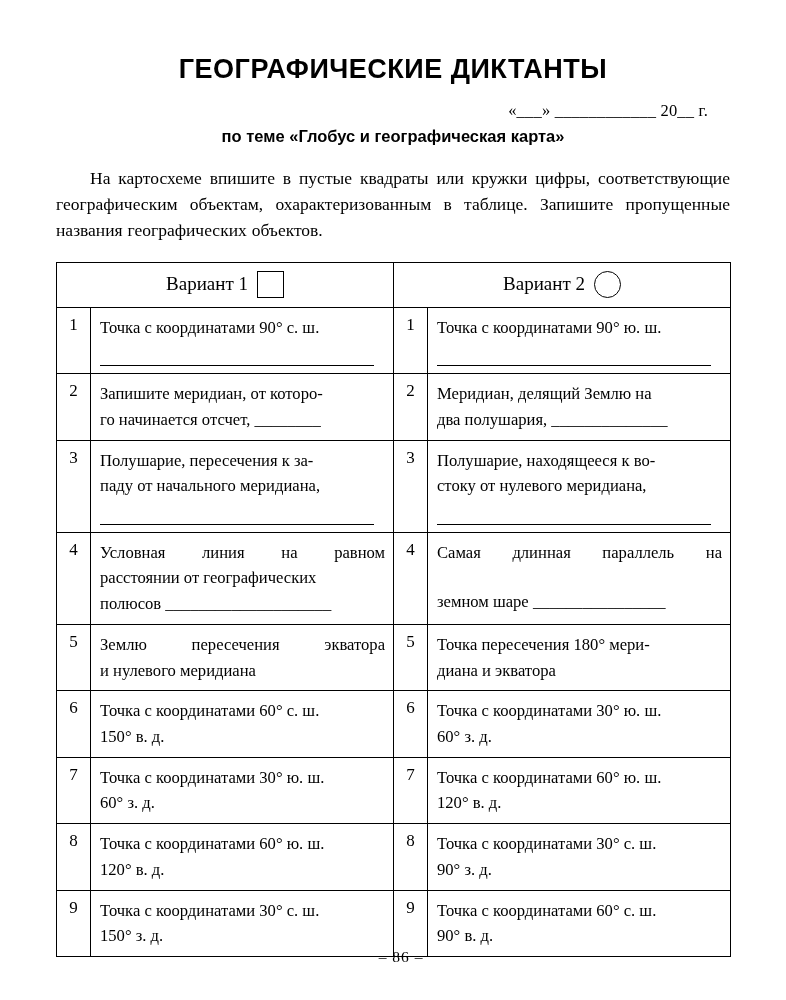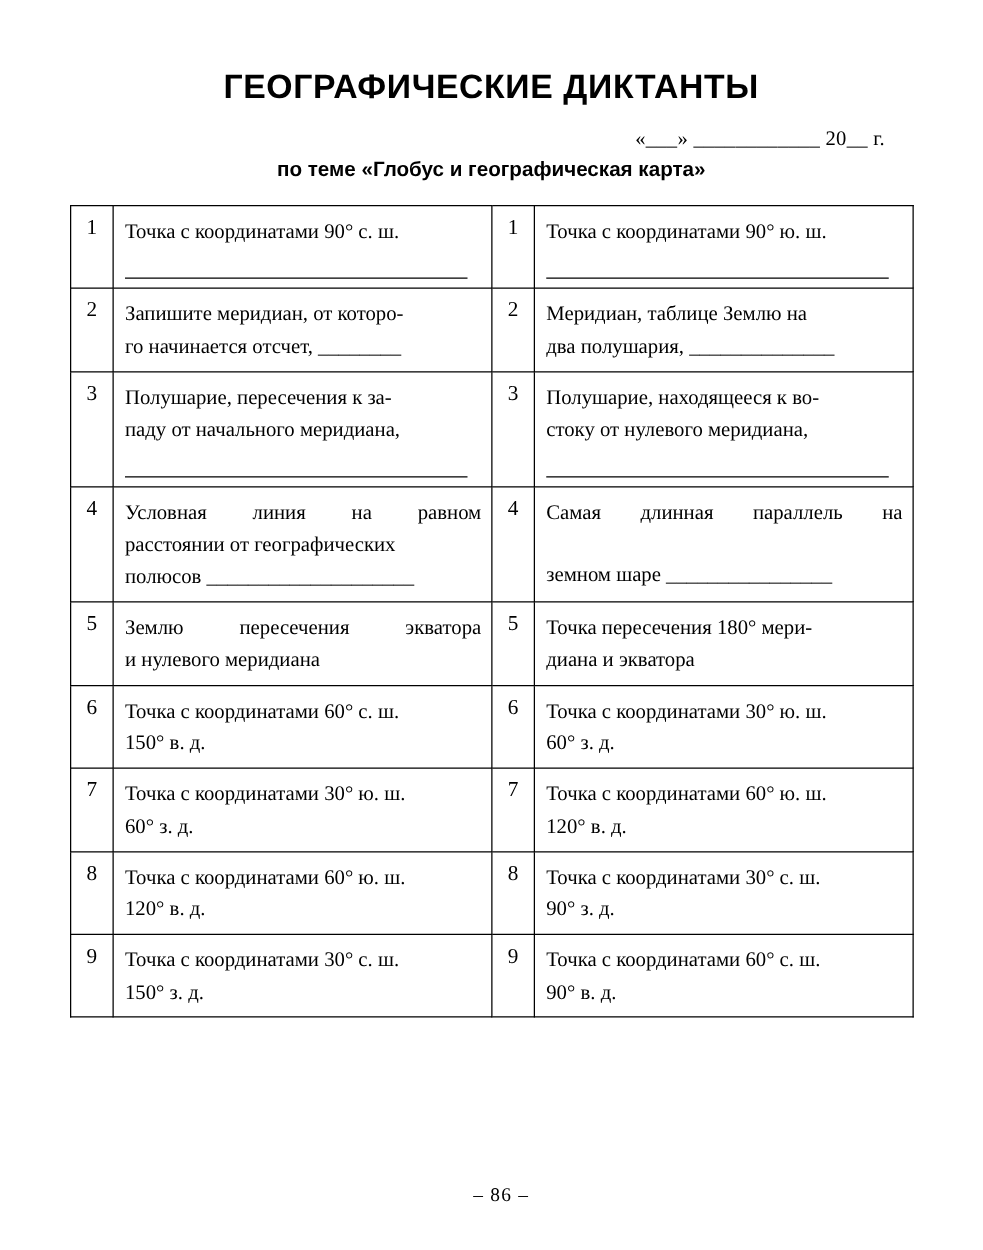--- a/index.html
+++ b/index.html
@@ -133,29 +133,44 @@
 <body>
 
 <div class="page">
 
   <h1 class="doc-title">ГЕОГРАФИЧЕСКИЕ ДИКТАНТЫ</h1>
 
   <div class="date-line">«___» ____________ 20__ г.</div>
 
   <div class="dict-sub">по теме «Глобус и географическая карта»</div>
 
+  <p class="intro">На картосхеме впишите в пустые квадраты или кружки цифры, соответствующие географическим объектам, охарактеризованным в таблице. Запишите пропущенные названия географических объектов.</p>
 
   <table class="dictation">
     <colgroup>
       <col class="col-num">
         <col class="col-txt">
         <col class="col-num">
         <col class="col-txt">
     </colgroup>
     <tbody>
+      <tr>
+        <td class="hdr-cell" colspan="2">
+          <span class="hdr-inner">
+            <span>Вариант 1</span>
+            <span class="shape-sq"></span>
+          </span>
+        </td>
+        <td class="hdr-cell" colspan="2">
+          <span class="hdr-inner">
+            <span>Вариант 2</span>
+            <span class="shape-ci"></span>
+          </span>
+        </td>
+      </tr>
 
       <tr>
         <td class="num">1</td>
         <td class="txt">
           <div>Точка с координатами 90° с. ш.</div>
           <div class="rule" style="width:96%;height:22px;"></div>
         </td>
         <td class="num">1</td>
         <td class="txt">
           <div>Точка с координатами 90° ю. ш.</div>
@@ -164,21 +179,21 @@
       </tr>
 
       <tr>
         <td class="num">2</td>
         <td class="txt">
           <div>Запишите меридиан, от которо-</div>
           <div>го начинается отсчет, ________</div>
         </td>
         <td class="num">2</td>
         <td class="txt">
-          <div>Меридиан, таблице Землю на</div>
+          <div>Меридиан, делящий Землю на</div>
           <div>два полушария, ______________</div>
         </td>
       </tr>
 
       <tr>
         <td class="num">3</td>
         <td class="txt">
           <div>Полушарие, пересечения к за-</div>
           <div>паду от начального меридиана,</div>
           <div class="rule" style="width:96%;height:22px;"></div>

